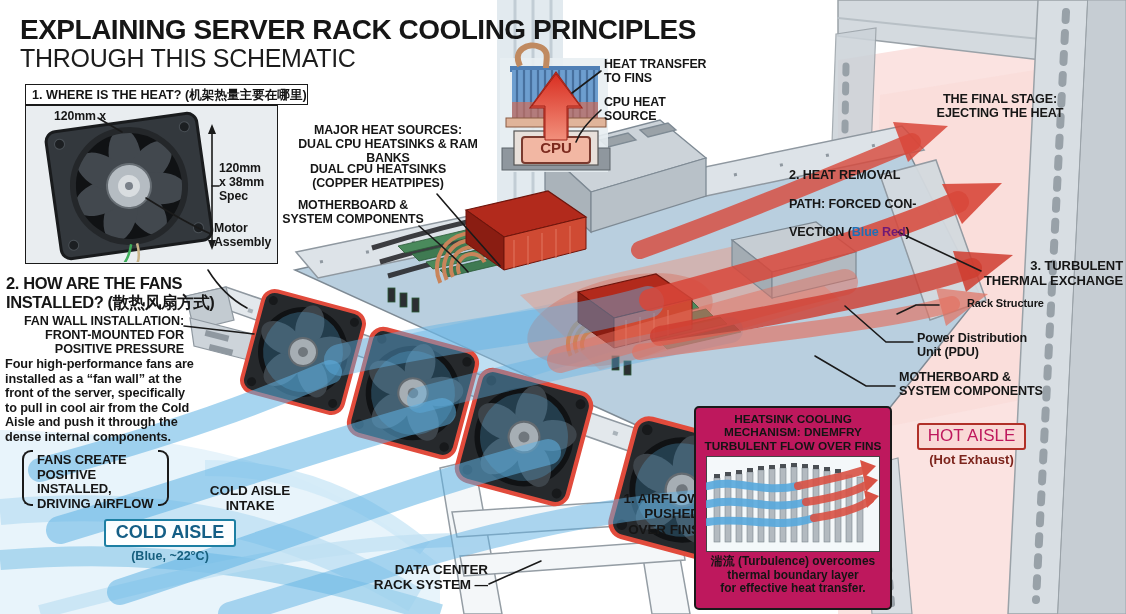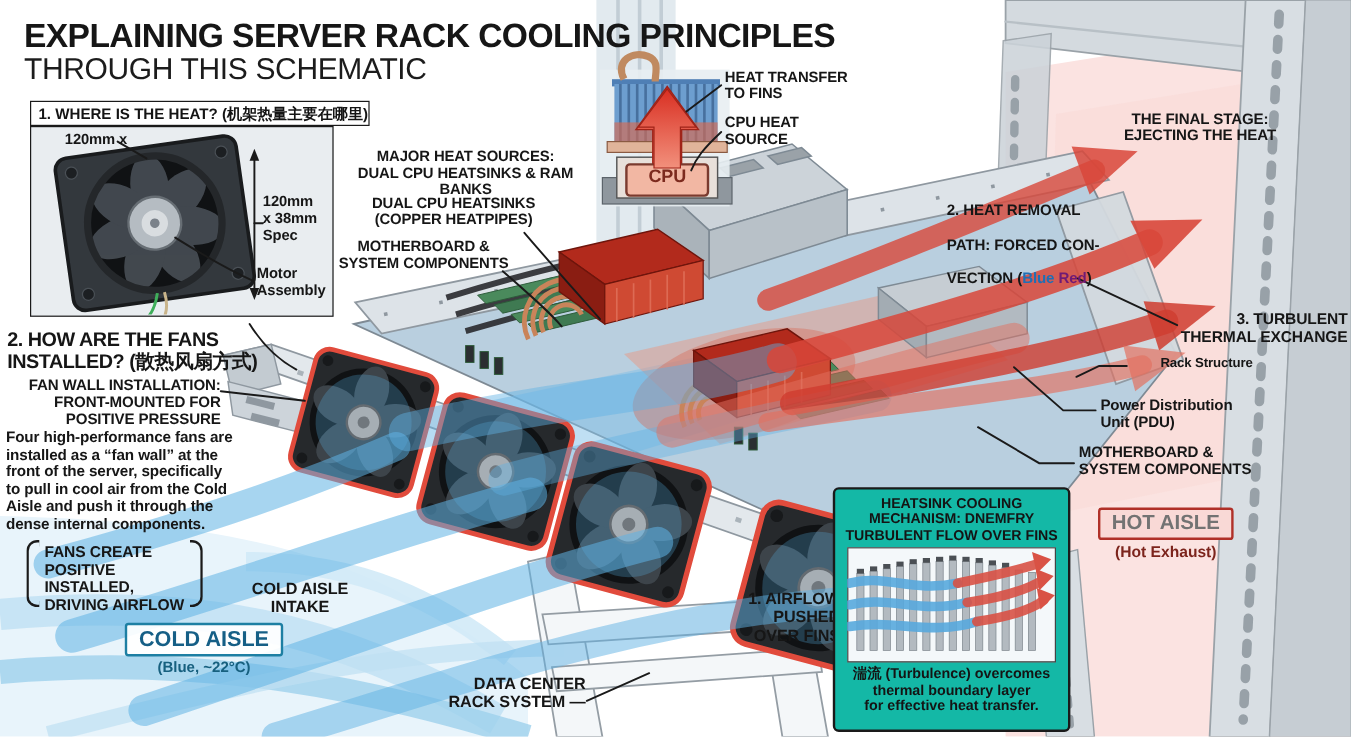--- a/index.html
+++ b/index.html
@@ -15,28 +15,28 @@
   .title2{font-size:25px;font-weight:500;letter-spacing:-0.3px;color:#1c1c1c;}
   .panel-hdr{position:absolute;left:25px;top:84px;width:283px;height:21px;z-index:2;
        background:#ffffff;border:1.6px solid #1a1a1a;font-size:12.6px;font-weight:bold;
        line-height:21px;padding-left:6px;box-sizing:border-box;}
   .fan-panel{position:absolute;left:25px;top:105px;width:253px;height:159px;z-index:2;
        background:#e9edf0;border:1.6px solid #1a1a1a;box-sizing:border-box;}
   .badge-wrap{position:absolute;display:flex;flex-direction:column;align-items:center;z-index:3;}
   .badge-cold{border:2px solid #1d7fa3;color:#155f86;background:rgba(255,255,255,.92);
        font-size:18px;font-weight:bold;padding:1px 10px 2px;border-radius:3px;letter-spacing:0;}
   .badge-cold-sub{color:#17607f;font-size:12.5px;font-weight:bold;margin-top:2px;}
-  .badge-hot{border:2px solid #b03028;color:#737373;background:#f9d9d6;
-       font-size:17px;font-weight:bold;padding:1px 9px 2px;border-radius:3px;}
+  .badge-hot{border:2px solid #b03028;color:#be185d;background:#f9d9d6;
+       font-size:17px;font-weight:normal;padding:1px 9px 2px;border-radius:3px;}
   .badge-hot-sub{color:#7c241c;font-size:13px;font-weight:bold;margin-top:2px;}
   .brkt{position:absolute;width:9px;height:52px;border:2.5px solid #1a1a1a;z-index:3;}
   .brkt-l{border-right:none;border-radius:9px 0 0 9px;}
   .brkt-r{border-left:none;border-radius:0 9px 9px 0;}
   .inset-panel{position:absolute;left:694px;top:406px;width:198px;height:204px;z-index:4;
-       background:#14b8a6;border:2.5px solid #1a1a1a;border-radius:5px;box-sizing:border-box;}
+       background:#be185d;border:2.5px solid #1a1a1a;border-radius:5px;box-sizing:border-box;}
   .inset-title{position:absolute;left:0;top:5px;width:100%;text-align:center;
        font-size:11.8px;font-weight:bold;white-space:pre-line;line-height:1.14;}
   .inset-cap{position:absolute;left:0;top:147px;width:100%;text-align:center;
        font-size:11.9px;font-weight:600;white-space:pre-line;line-height:1.15;}
   .blue-w{color:#1f6fb5;}
   .red-w{color:#701a75;}
 </style>
 </head>
 <body>
 

